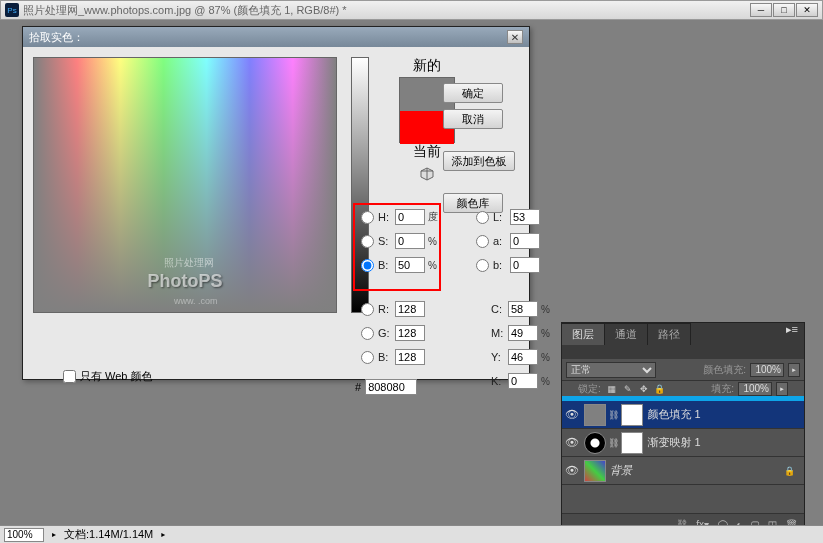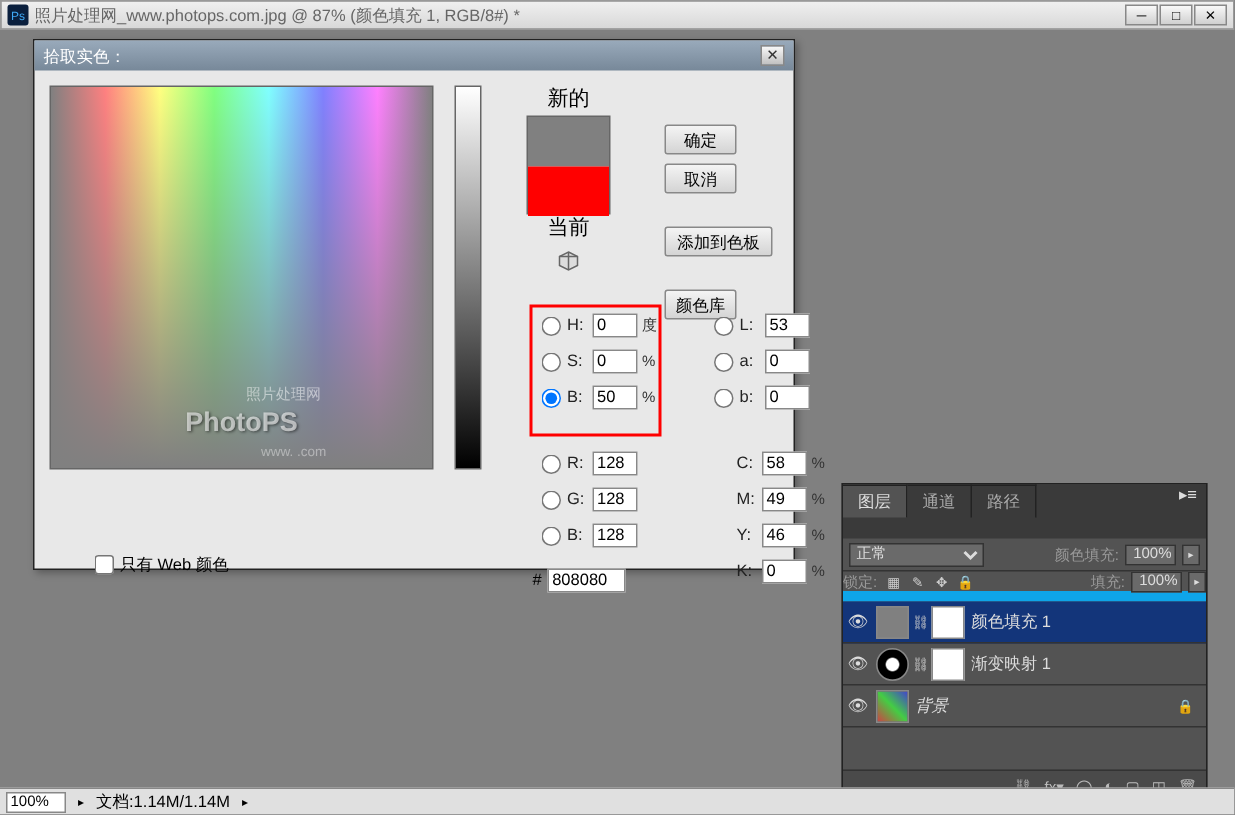--- a/index.html
+++ b/index.html
@@ -7,21 +7,21 @@
 .titlebar{height:20px;background:linear-gradient(#f0f0f0,#d8d8d8);border:1px solid #999;display:flex;align-items:center;padding:0 4px;gap:4px}
 .ps-icon{width:14px;height:14px;background:#0a1f3d;color:#3fa9f5;display:flex;align-items:center;justify-content:center;font-size:8px;font-weight:normal;border-radius:2px}
 .title-text{color:#666;flex:1}
 .win-controls{display:flex;gap:1px}
 .win-btn{width:22px;height:14px;border:1px solid #888;background:linear-gradient(#f8f8f8,#d0d0d0);display:flex;align-items:center;justify-content:center;font-size:9px;cursor:pointer}
 .canvas-area{position:absolute;top:20px;left:0;right:0;bottom:18px;background:#808080}
 .color-picker{position:absolute;top:26px;left:22px;width:508px;height:354px;background:#e8e8e8;border:1px solid #222;box-shadow:2px 2px 5px rgba(0,0,0,.3)}
 .cp-title{height:20px;background:linear-gradient(#9ab,#789);color:#fff;display:flex;align-items:center;padding:0 6px;justify-content:space-between}
 .cp-close{width:16px;height:14px;border:1px solid #888;background:linear-gradient(#f8f8f8,#c0c0c0);color:#333;display:flex;align-items:center;justify-content:center;cursor:pointer;font-size:10px}
 .cp-body{padding:10px;display:flex;gap:6px;position:relative}
-.spectrum{width:256px;height:256px;border:1px solid #666;background:linear-gradient(to bottom,rgba(128,128,128,0) 0%,#808080 100%),linear-gradient(to right,#808080,#ff8080,#ffff80,#80ff80,#80ffff,#8080ff,#ff80ff,#808080);position:relative}
+.spectrum{width:304px;height:256px;border:1px solid #666;background:linear-gradient(to bottom,rgba(128,128,128,0) 0%,#808080 100%),linear-gradient(to right,#808080,#ff8080,#ffff80,#80ff80,#80ffff,#8080ff,#ff80ff,#808080);position:relative}
 .watermark{position:absolute;bottom:20px;left:50%;transform:translateX(-50%);color:rgba(255,255,255,.6);font-size:18px;font-weight:bold;text-shadow:1px 1px 2px rgba(0,0,0,.5);white-space:nowrap}
 .watermark2{position:absolute;bottom:42px;left:130px;color:rgba(255,255,255,.5);font-size:10px}
 .watermark3{position:absolute;bottom:6px;left:140px;color:rgba(255,255,255,.4);font-size:9px}
 .hue-slider{width:18px;height:256px;border:1px solid #666;background:linear-gradient(to bottom,#fff,#000);margin-left:8px}
 .preview-col{margin-left:8px;width:88px}
 .preview-label{text-align:center;font-size:14px;margin-bottom:2px}
 .preview-box{width:56px;height:66px;border:1px solid #666;margin:0 auto}
 .preview-new{height:33px;background:#808080}
 .preview-cur{height:33px;background:#ff0000}
 .cube-icon{width:14px;height:14px;margin:6px auto 0;display:block}
@@ -30,33 +30,33 @@
 .fld-row{display:flex;align-items:center;gap:3px}
 .fld-row input[type=radio]{margin-right:1px}
 .fld-row .lbl{width:14px;color:#222}
 .fld-row input[type=text]{width:30px;height:16px;border:1px solid #888;background:#fff;padding:0 2px;font-size:11px}
 .fld-row .unit{width:14px;font-size:10px;color:#333}
 .rgb-fields{position:absolute;top:274px;left:338px;display:grid;grid-template-columns:auto auto;column-gap:34px;row-gap:8px}
 .webonly{position:absolute;top:342px;left:40px;display:flex;align-items:center;gap:4px}
 .hex-row{position:absolute;top:352px;left:332px;display:flex;align-items:center;gap:4px}
 .hex-row input{width:52px;height:16px;border:1px solid #888;background:#fff;padding:0 2px}
 .btn-col{position:absolute;top:56px;right:14px;display:flex;flex-direction:column;gap:6px}
-.ps-btn{width:48px;height:20px;border:1px solid #888;background:linear-gradient(#f4f4f4,#d4d4d4);border-radius:2px;cursor:pointer;font-size:11px}
+.ps-btn{width:60px;height:20px;border:1px solid #888;background:linear-gradient(#f4f4f4,#d4d4d4);border-radius:2px;cursor:pointer;font-size:11px}
 
 .layers-panel{position:absolute;top:322px;right:18px;width:244px;background:#535353;border:1px solid #222;color:#ddd}
 .lp-tabs{display:flex;background:#3a3a3a;height:36px;align-items:flex-start}
 .lp-tab{padding:3px 10px;background:#535353;border-top:1px solid #222;border-right:1px solid #222;font-size:11px;cursor:pointer}
 .lp-tab.inactive{background:#3a3a3a;color:#aaa}
 .lp-menu{margin-left:auto;padding:0 6px;cursor:pointer}
 .lp-row1{display:flex;align-items:center;height:22px;padding:0 4px;gap:4px;border-bottom:1px solid #333}
 .lp-select{flex:0 0 90px;height:16px;background:#6a6a6a;border:1px solid #333;color:#ddd;font-size:10px}
 .lp-lbl{color:#999;font-size:10px}
 .lp-num{width:34px;height:14px;background:#6a6a6a;border:1px solid #333;color:#ddd;font-size:10px;text-align:right;padding-right:2px}
 .lp-arrow{width:12px;height:14px;background:#6a6a6a;border:1px solid #333;cursor:pointer;display:flex;align-items:center;justify-content:center;font-size:7px}
-.lp-row2{display:flex;align-items:center;height:20px;padding:0 0;gap:4px;border-bottom:7px solid #0ea5e9}
+.lp-row2{display:flex;align-items:center;height:20px;padding:0 16px;gap:4px;border-bottom:5px solid #0ea5e9}
 .lock-icons{display:flex;gap:2px}
 .lock-icons span{width:14px;height:14px;display:flex;align-items:center;justify-content:center;font-size:9px;color:#ccc;cursor:pointer}
 .layer-item{display:flex;align-items:center;height:28px;border-bottom:1px solid #333;padding:0 2px;gap:4px}
 .layer-item.selected{background:#13357a}
 .eye{width:16px;height:16px;display:flex;align-items:center;justify-content:center;font-size:11px;cursor:pointer}
 .thumb-group{display:flex;gap:2px;align-items:center}
 .thumb{width:22px;height:22px;border:1px solid #888;background:#808080}
 .thumb.adj{background:radial-gradient(circle at 50% 50%,#fff 4px,#000 5px);border-radius:50%}
 .thumb.mask{background:#fff}
 .thumb.bg{background:linear-gradient(45deg,#c44,#4c4,#44c)}

